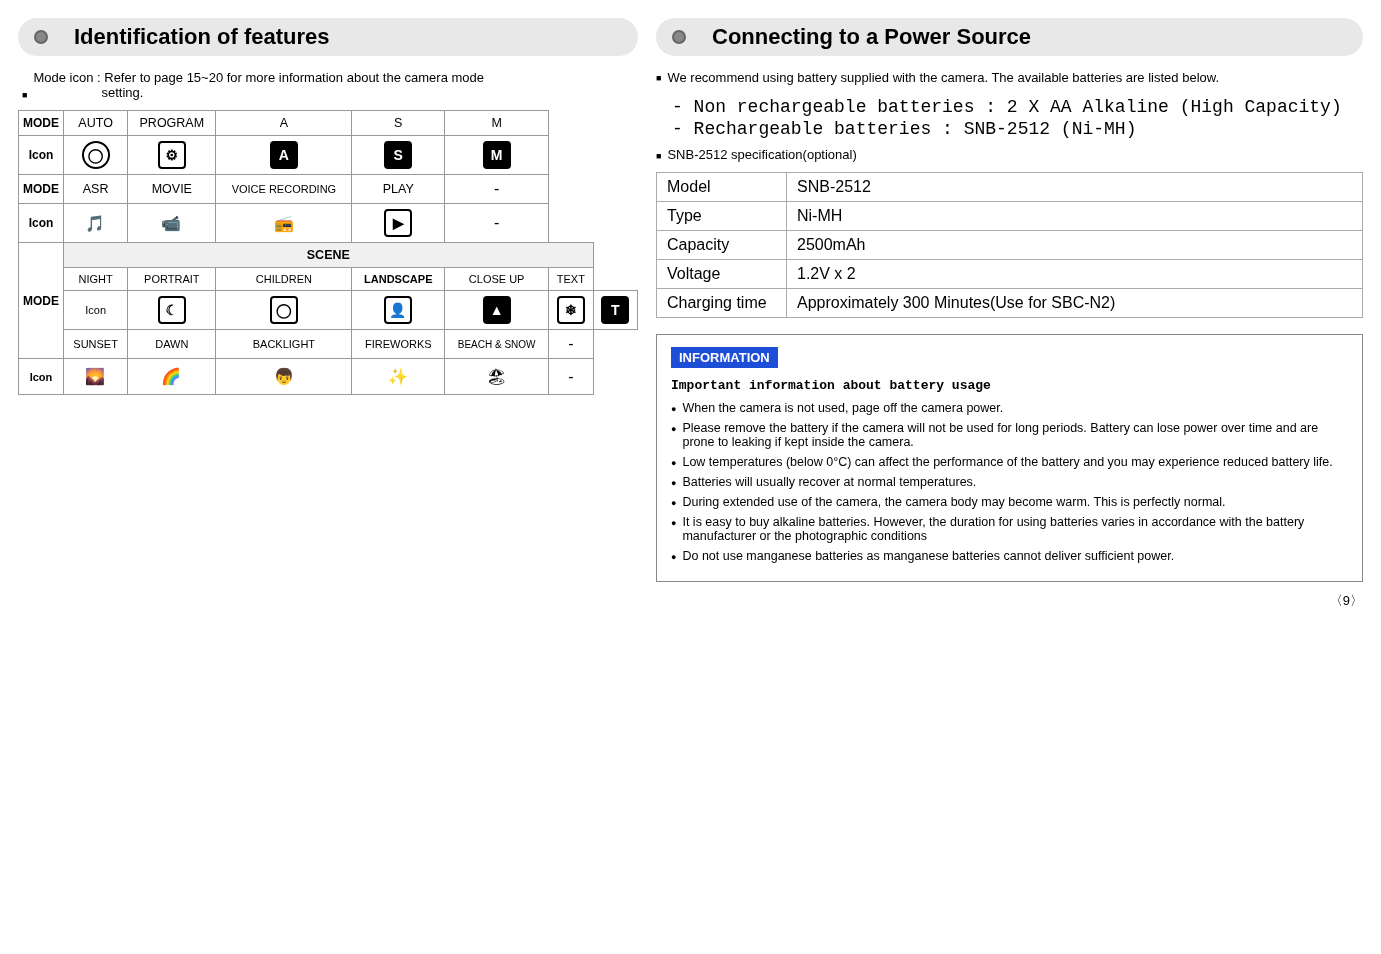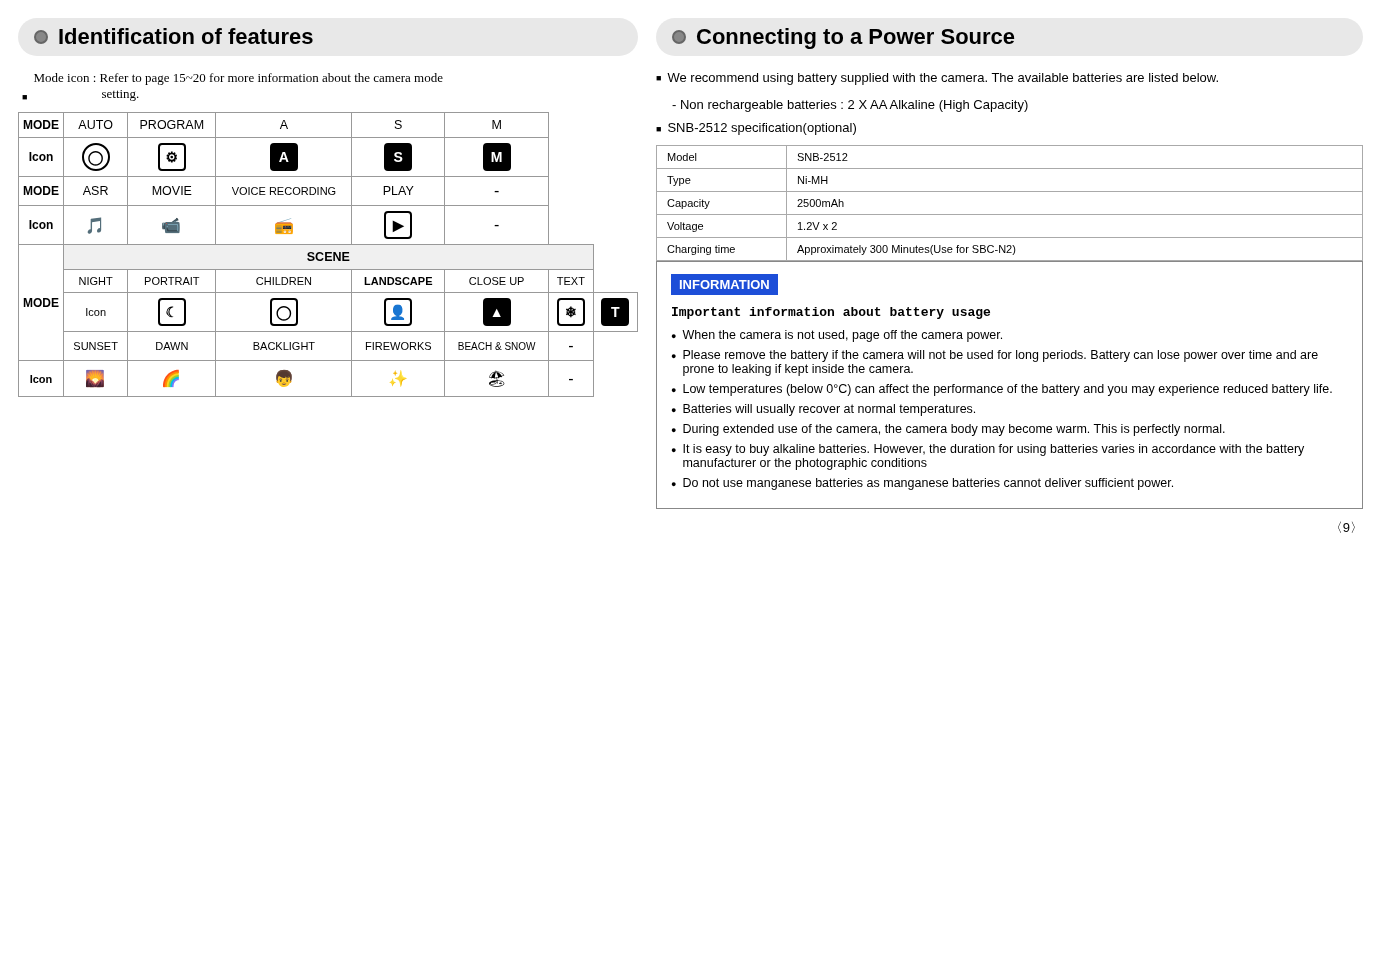--- a/index.html
+++ b/index.html
@@ -17,21 +17,21 @@
     .left-panel {
       width: 620px;
       flex-shrink: 0;
     }
     .right-panel {
       flex: 1;
     }
     .section-header {
       display: flex;
       align-items: center;
-      gap: 10px;
+      gap: 26px;
       background: #e8e8e8;
       border-radius: 20px;
       padding: 6px 16px;
       margin-bottom: 14px;
     }
     .section-header .dot {
       width: 14px;
       height: 14px;
       border-radius: 50%;
       background: #888;
@@ -43,21 +43,20 @@
       font-weight: 900;
       color: #000;
     }
     .intro-text {
       font-size: 13px;
       margin-bottom: 10px;
       padding-left: 4px;
       display: flex;
       align-items: flex-end;
       gap: 6px;
-      font-family: Liberation Serif, serif;
     }
     .intro-text::before {
       content: '■';
       font-size: 9px;
       margin-top: 2px;
       flex-shrink: 0;
     }
     .intro-inner {
       display: flex;
       flex-direction: column;
@@ -118,27 +117,29 @@
       font-size: 9px;
       margin-top: 3px;
       flex-shrink: 0;
     }
     .sub-list {
       list-style: none;
       margin-left: 16px;
       margin-bottom: 8px;
     }
     .sub-list li {
-      font-size: 13px;
+      font-size: 18px;
       margin-bottom: 2px;
+      font-family: Liberation Mono, monospace;
     }
     .spec-table {
       width: 100%;
       border-collapse: collapse;
-      font-size: 11px;
+      margin-bottom: 16px;
+      font-size: 16px;
     }
     .spec-table td {
       border: 1px solid #aaa;
       padding: 5px 10px;
     }
     .spec-table td:first-child {
       width: 130px;
     }
     .info-box {
       border: 1.5px solid #888;
@@ -348,20 +349,21 @@
   </div>
 
   <ul class="bullet-list">
     <li>
       <span>We recommend using battery supplied with the camera. The available batteries are listed below.</span>
     </li>
   </ul>
 
   <ul class="sub-list">
     <li>- Non rechargeable batteries : 2 X AA Alkaline (High Capacity)</li>
+    <li>- Rechargeable batteries : SNB-2512 (Ni-MH)</li>
   </ul>
 
   <div class="snb-note">
     <span>SNB-2512 specification(optional)</span>
   </div>
 
   <table class="spec-table">
     <tbody>
         <tr>
       <td>Model</td>

